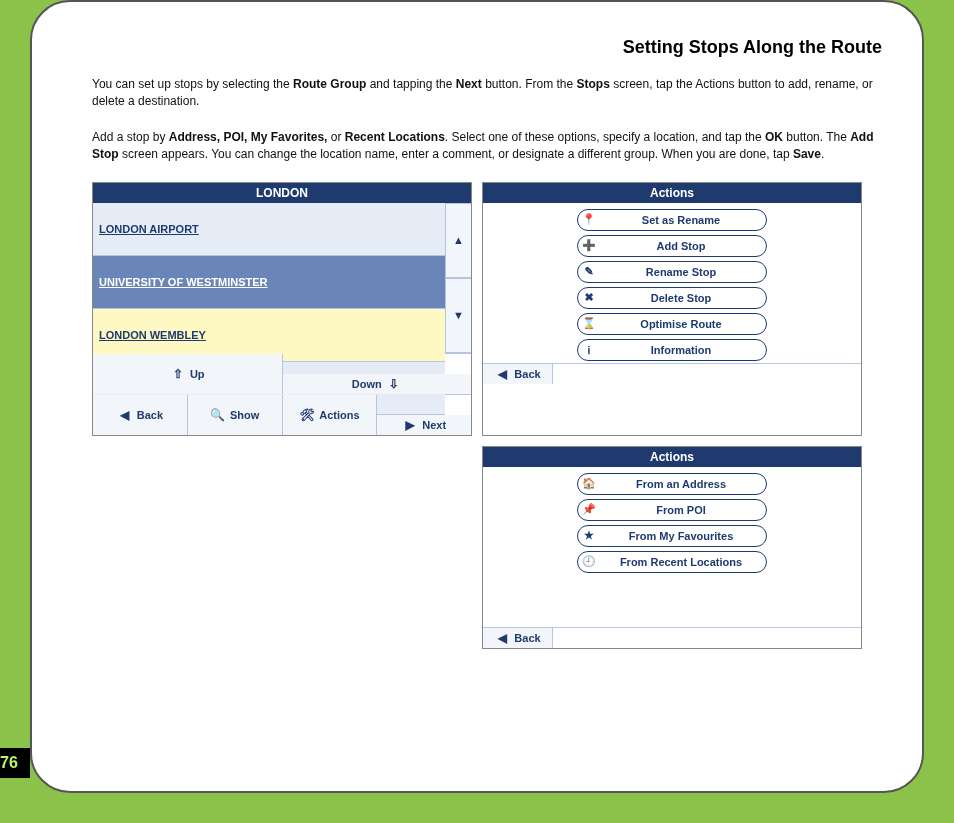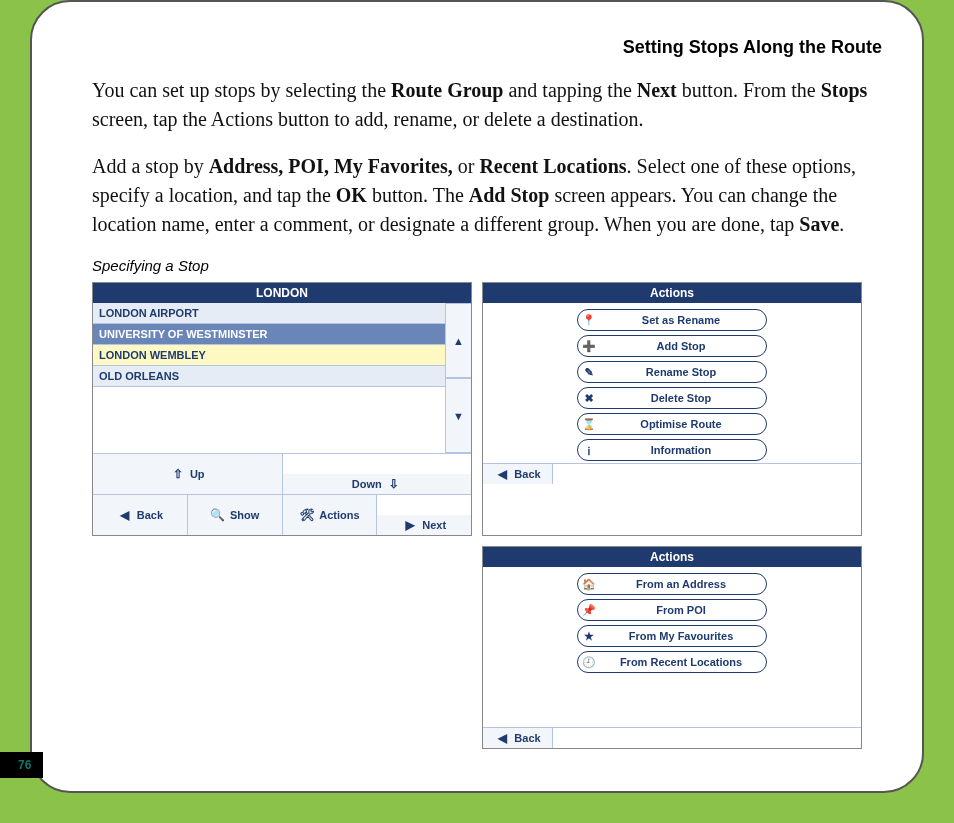--- a/index.html
+++ b/index.html
@@ -19,41 +19,40 @@
     border-radius: 40px;
     padding: 35px 40px 30px 60px;
   }
   h1 {
     font-size: 18px;
     font-weight: bold;
     margin-bottom: 18px;
     text-align: right;
   }
   .body-text {
-    font-size: 20px;
+    font-size: 12px;
     line-height: 1.45;
     margin-bottom: 18px;
     color: #111;
-    font-family: Liberation Serif, serif;
   }
   .body-text b { font-weight: bold; }
   .caption {
     font-style: italic;
     font-size: 15px;
     margin-bottom: 8px;
   }
   .page-num {
     position: absolute;
     left: 0;
     bottom: 45px;
     background: #000;
-    color: #0f766e;
-    font-weight: bold;
-    font-size: 12px;
-    padding: 6px 12px 6px 18px;
+    color: #bef264;
+    font-weight: bold;
+    font-size: 16px;
+    padding: 6px 12px 6px 0;
   }
 
   .screens-grid {
     display: grid;
     grid-template-columns: 380px 380px;
     grid-template-rows: auto auto;
     gap: 10px 10px;
   }
   .screen {
     border: 1px solid #888;
@@ -67,24 +66,25 @@
     font-weight: bold;
     text-align: center;
     padding: 3px 8px;
     font-size: 12px;
   }
   
   .listwrap { display:flex; height:150px; }
   .list { flex:1; }
   .list-row {
     border-bottom: 1px solid #b5c5e0;
-    padding: 4px 6px;
+    padding: 20px 6px;
     color: #1e3a6e;
     font-weight: bold;
     font-size: 11px;
+    text-decoration: underline;
   }
   .list-row.sel { background:#6a86b8; color:#fff; }
   .list-row.alt1 { background:#fef9c3; }
   .list-row.alt2 { background:#e6ecf5; }
   .scrollbar {
     width: 26px;
     display:flex; flex-direction:column;
     border-left:1px solid #b5c5e0;
   }
   .scroll-btn {
@@ -169,21 +169,20 @@
 </head>
 <body>
 
 <div class="page-frame">
 
   <h1>Setting Stops Along the Route</h1>
 
   <p class="body-text" id="para1">You can set up stops by selecting the <b>Route Group</b> and tapping the <b>Next</b> button. From the <b>Stops</b> screen, tap the Actions button to add, rename, or delete a destination.</p>
   <p class="body-text" id="para2">Add a stop by <b>Address, POI, My Favorites,</b> or <b>Recent Locations</b>. Select one of these options, specify a location, and tap the <b>OK</b> button. The <b>Add Stop</b> screen appears. You can change the location name, enter a comment, or designate a different group. When you are done, tap <b>Save</b>.</p>
 
-  <p class="caption">Specifying a Stop</p>
 
   <div class="screens-grid">
 
     <div class="screen screenA">
       <div class="title-bar">LONDON</div>
       <div class="listwrap">
         <div class="list" id="listA">
             <div class="list-row alt2">LONDON AIRPORT</div>
             <div class="list-row sel">UNIVERSITY OF WESTMINSTER</div>
             <div class="list-row alt1">LONDON WEMBLEY</div>

